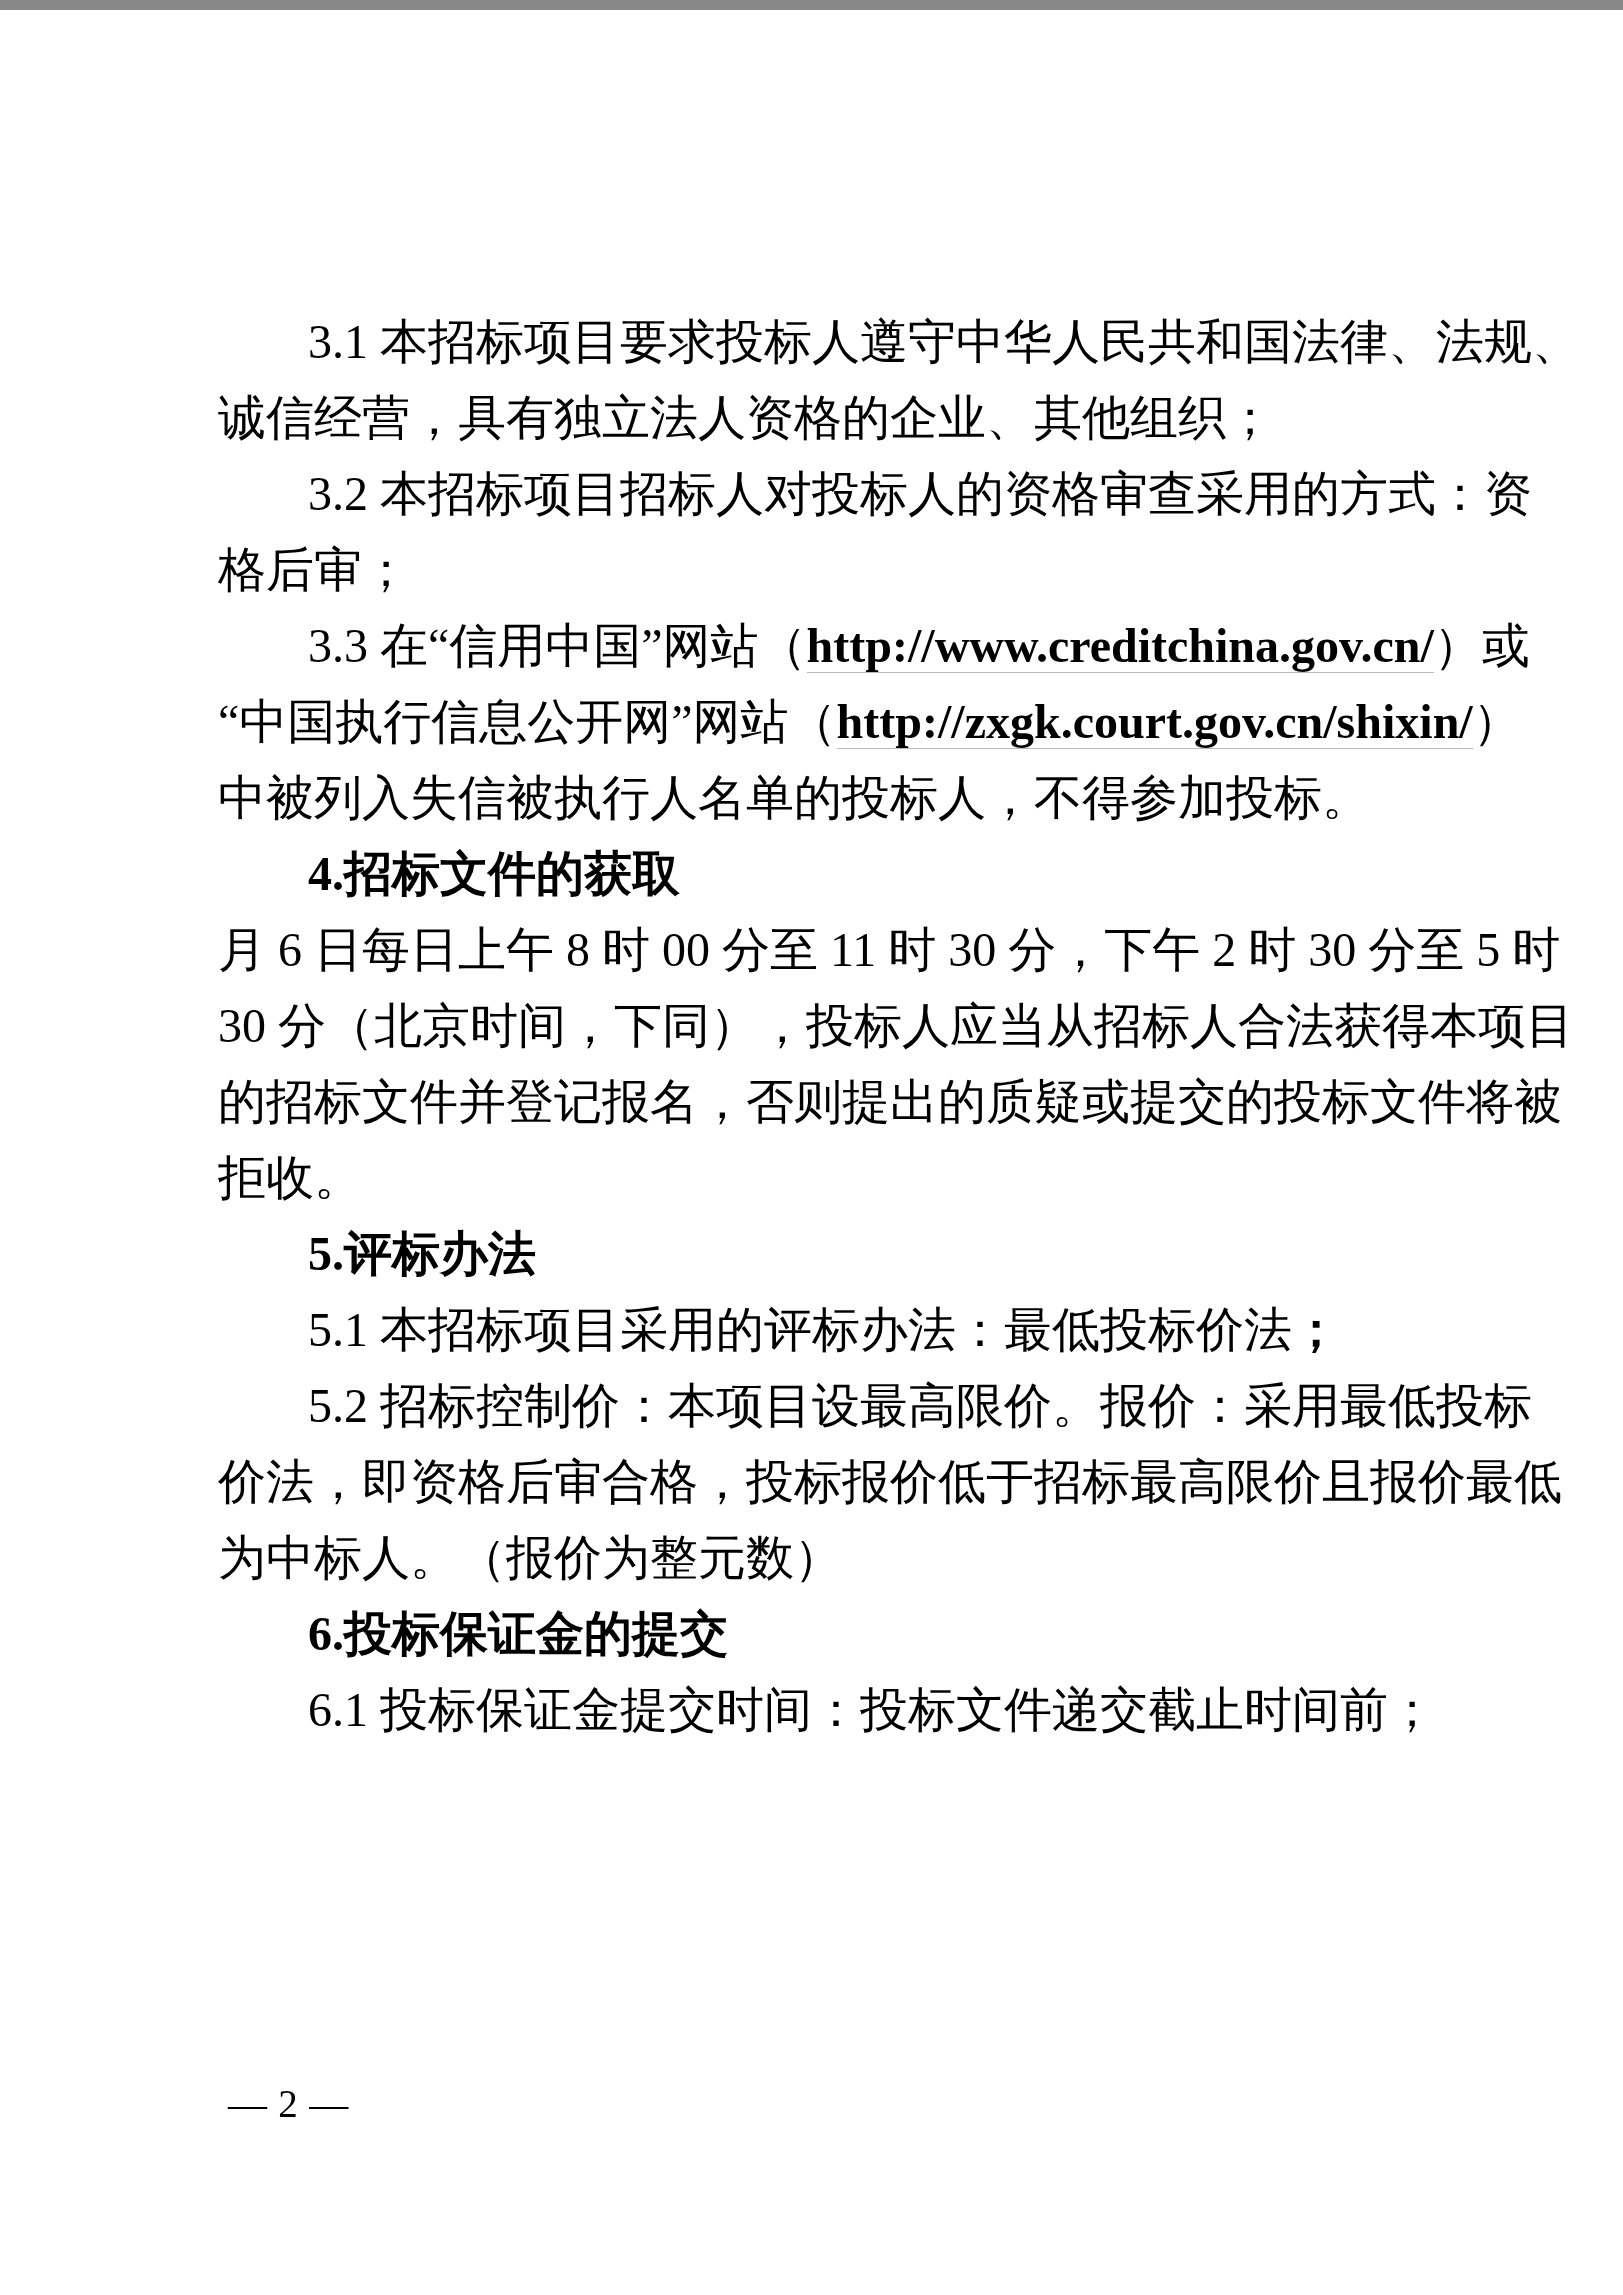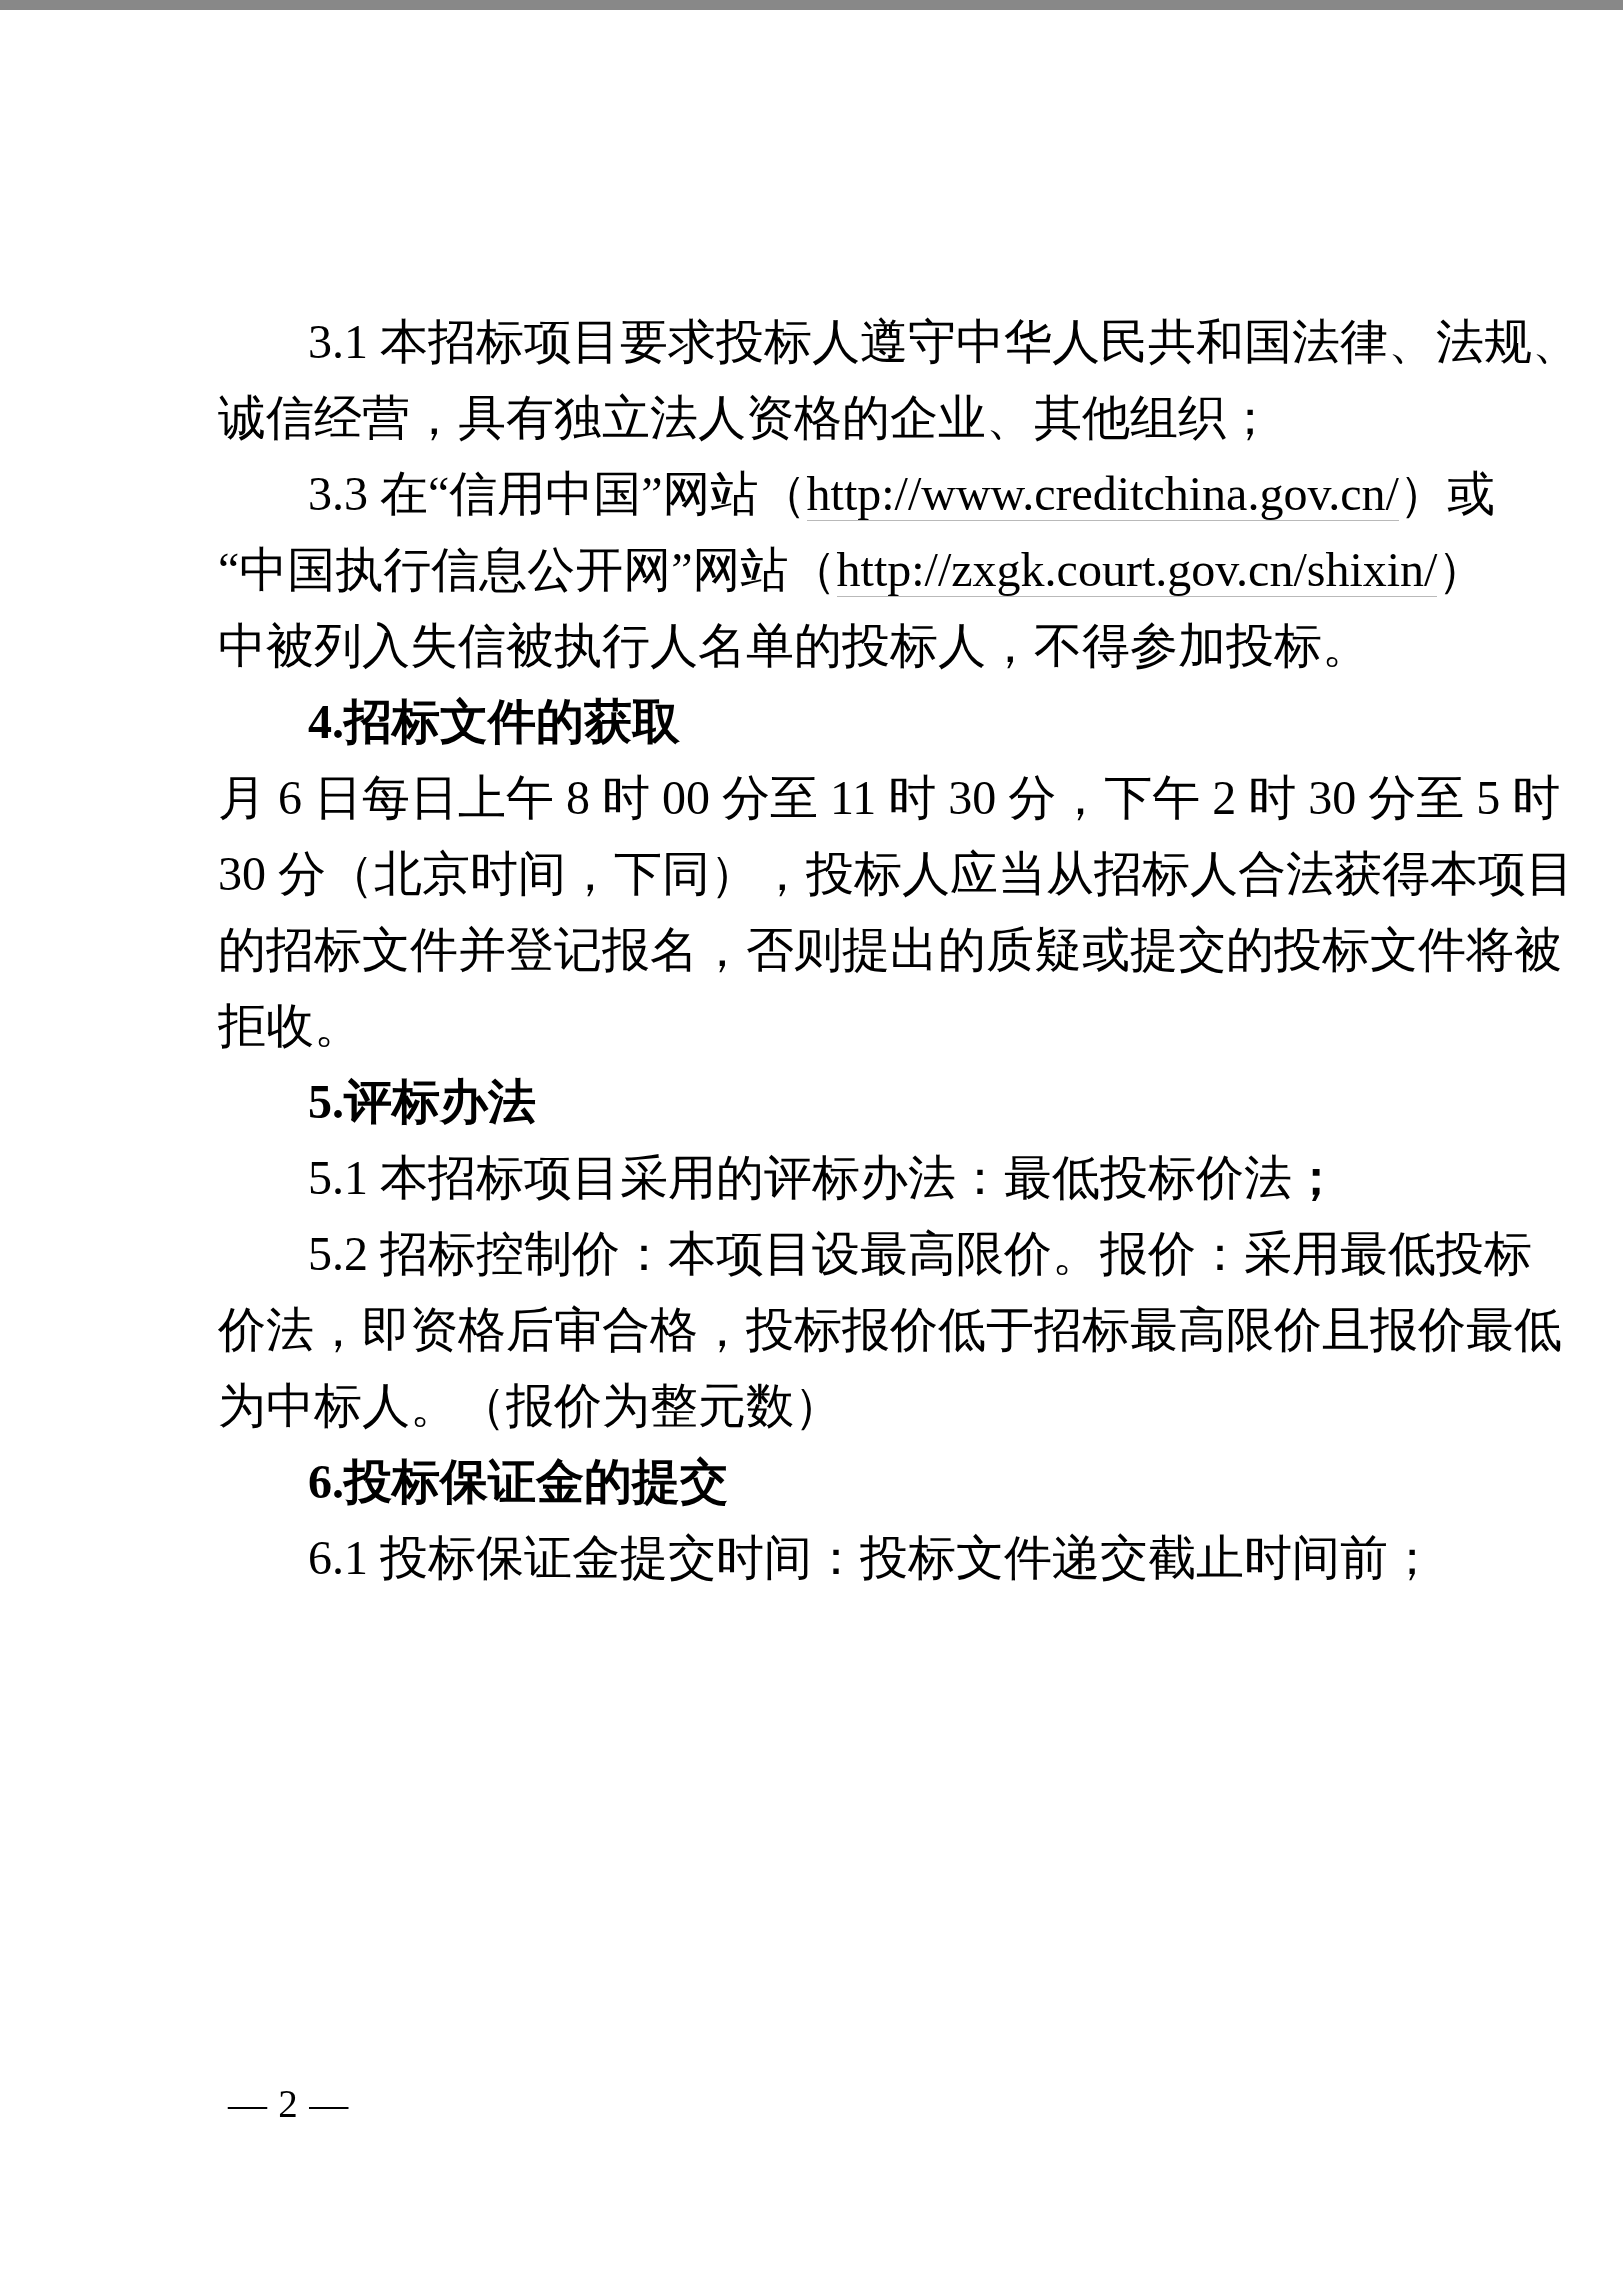--- a/index.html
+++ b/index.html
@@ -39,38 +39,43 @@
     -moz-text-align-last:justify;
   }
   .heading .seg{font-weight:bold;}
   .seg{color:var(--text-color);}
   .seg.bold{font-weight:bold;}
   a.seg.link{
     color:var(--text-color);
     text-decoration:none;
     border-bottom:1.7px solid var(--link-underline);
     cursor:pointer;
+    font-weight:bold;
   }
   .footer{
     position:absolute;
     left:228px;
     top:2073px;
     font-size:39px;
     line-height:42px;
     letter-spacing:0.8px;
   }
 </style>
 </head>
 <body>
 
 <div class="page">
   <div class="content">
       <div class="block paragraph">
         <div class="line stretch indent"><span class="seg">3.1 本招标项目要求投标人遵守中华人民共和国法律、法规、</span></div>
         <div class="line"><span class="seg">诚信经营，具有独立法人资格的企业、其他组织；</span></div>
+      </div>
+      <div class="block paragraph">
+        <div class="line stretch indent"><span class="seg">3.2 本招标项目招标人对投标人的资格审查采用的方式：资</span></div>
+        <div class="line"><span class="seg">格后审；</span></div>
       </div>
       <div class="block paragraph">
         <div class="line stretch indent"><span class="seg">3.3 在“信用中国”网站（</span><a class="seg link">http://www.creditchina.gov.cn/</a><span class="seg">）或</span></div>
         <div class="line stretch"><span class="seg">“中国执行信息公开网”网站（</span><a class="seg link">http://zxgk.court.gov.cn/shixin/</a><span class="seg">）</span></div>
         <div class="line"><span class="seg">中被列入失信被执行人名单的投标人，不得参加投标。</span></div>
       </div>
       <div class="block heading">
         <div class="line indent"><span class="seg bold">4.招标文件的获取</span></div>
       </div>
       <div class="block paragraph">

